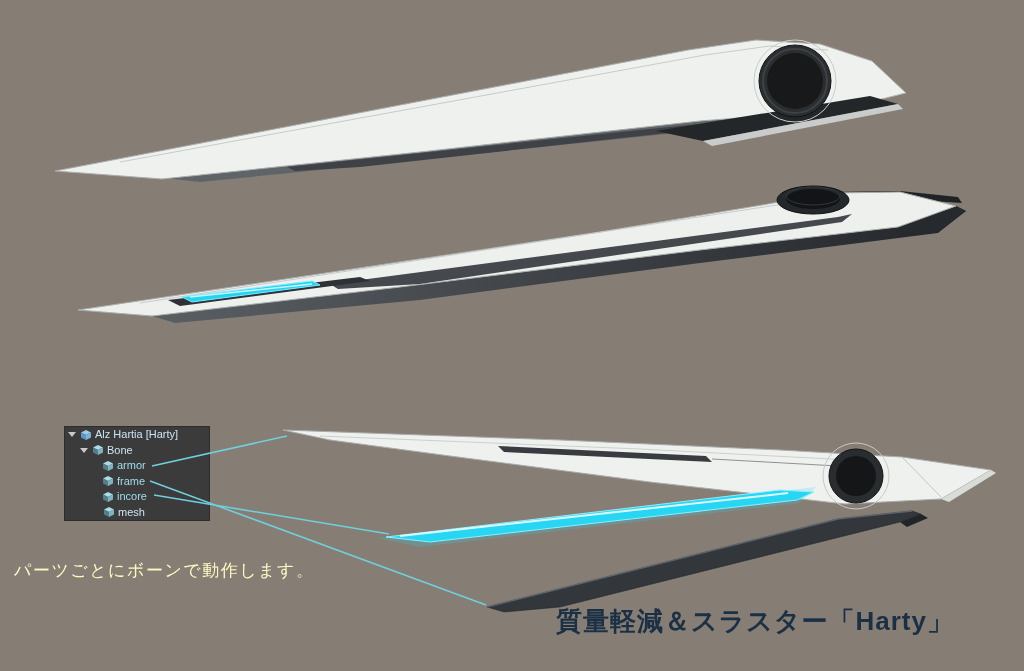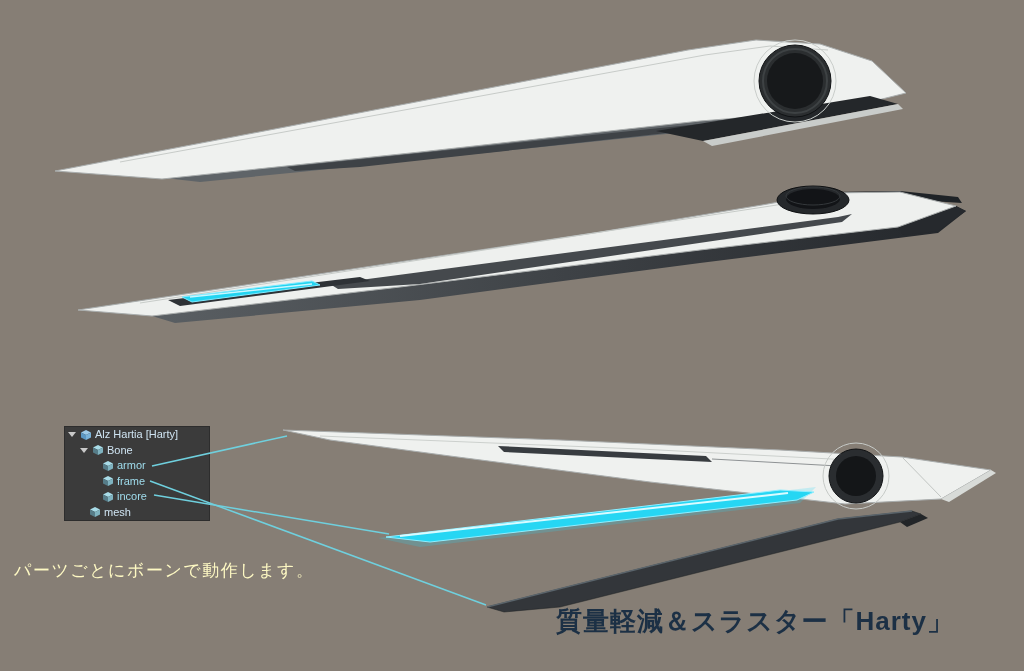--- a/index.html
+++ b/index.html
@@ -17,21 +17,21 @@
   
   .hier{
     position:absolute;left:64px;top:426px;width:146px;height:95px;
     background:#3b3b3b;border:1px solid #2d2d2d;box-sizing:border-box;
     display:flex;flex-direction:column;z-index:3;
     font-size:11px;line-height:1;color:#dfe6ea;
   }
   .hrow{flex:1;display:flex;align-items:center;gap:3px;white-space:nowrap;cursor:default;}
   .d0{padding-left:3px;}
   .d1{padding-left:15px;}
-  .d1n{padding-left:24px;}
+  .d1n{padding-left:38px;}
   .d2{padding-left:37px;}
   .tri{width:0;height:0;border-left:4px solid transparent;border-right:4px solid transparent;
        border-top:5px solid #c9c9c9;margin-right:1px;flex:0 0 auto;}
   .cube{width:12px;height:12px;flex:0 0 auto;}
   .lbl-blue{color:#cfe4f2;}
   .lbl-cyan{color:#9fdcec;}
   
   .cap-left{
     position:absolute;left:14px;top:559px;z-index:6;
     font-size:17px;letter-spacing:1.5px;color:#fef9c3;font-weight:500;

